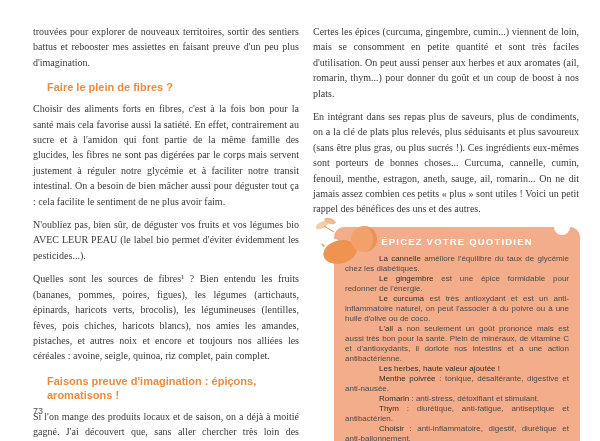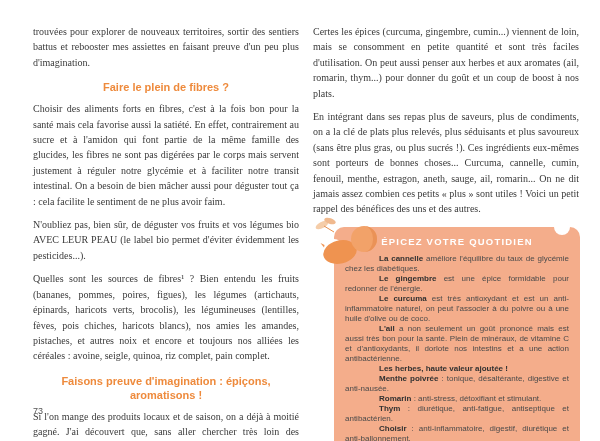--- a/index.html
+++ b/index.html
@@ -9,21 +9,21 @@
   }
   .page-col {
     position:absolute; top:24px; width:266px;
     color:#3a3a3a; font-size:10px; line-height:15.4px; text-align:justify;
   }
   .left-col  { left:33px; }
   .right-col { left:313px; }
   .page-col p { margin:0 0 8px 0; }
   .heading {
     font-family:"Liberation Sans", sans-serif; font-weight:bold;
-    color:#EE8A3C; font-size:11px; line-height:14px; text-align:center;
+    color:#EE8A3C; font-size:11px; line-height:14px; text-align:left;
     margin:10px 14px 7px;
   }
   .page-num {
     position:absolute; top:406px; width:266px; text-align:left;
     font-family:"Liberation Sans", sans-serif; font-size:9px; color:#555;
   }
   .page-num.left  { left:33px; }
   .page-num.right { left:313px; }
 
   
@@ -33,21 +33,21 @@
     font-family:"Liberation Sans", sans-serif;
   }
   .notch { position:absolute; width:16px; height:16px; background:#ffffff; border-radius:50%; }
   .notch.tr { top:-8px; right:10px; }
   .notch.tl { left:-8px; top:12px; }
   .box-title {
     color:#ffffff; font-weight:bold; font-size:9.5px; line-height:11px;
     letter-spacing:1.2px; text-align:center; margin:0 0 7px 0;
   }
   .entry { font-size:8px; line-height:10px; color:#4a4a4a; }
-  .entry .lead { font-weight:bold; color:#313131;padding-left:34px; }
+  .entry .lead { font-weight:normal; color:#313131;padding-left:34px; }
 
   .deco { position:absolute; pointer-events:none; }
   .deco.top-left { left:-24px; top:-15px; }
 </style>
 </head>
 <body>
 
 <div class="spread">
 
   <div class="page-col left-col">

